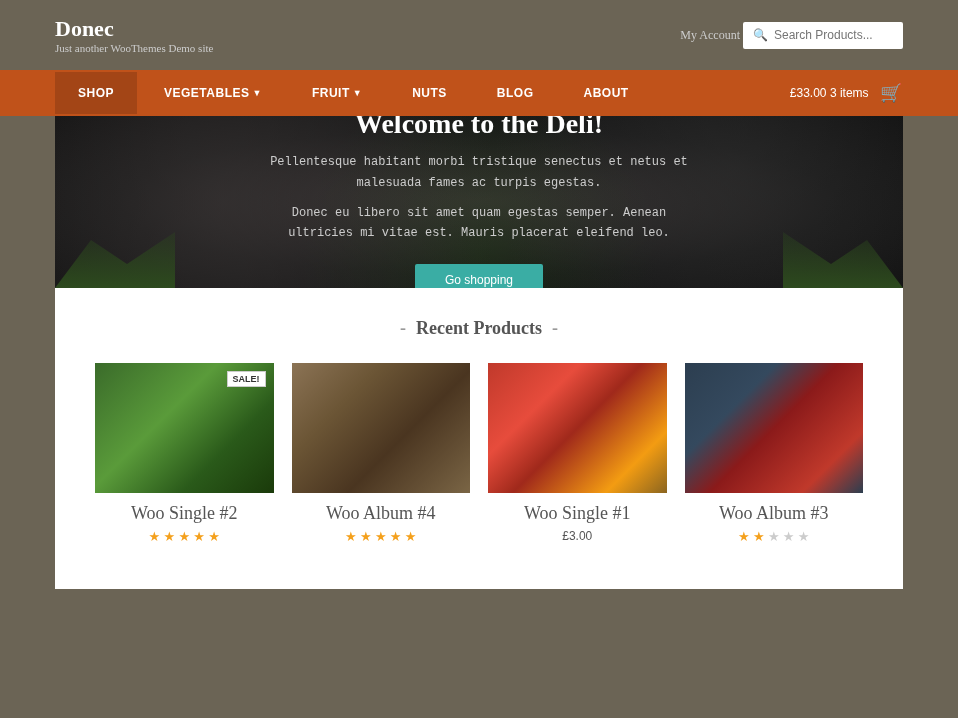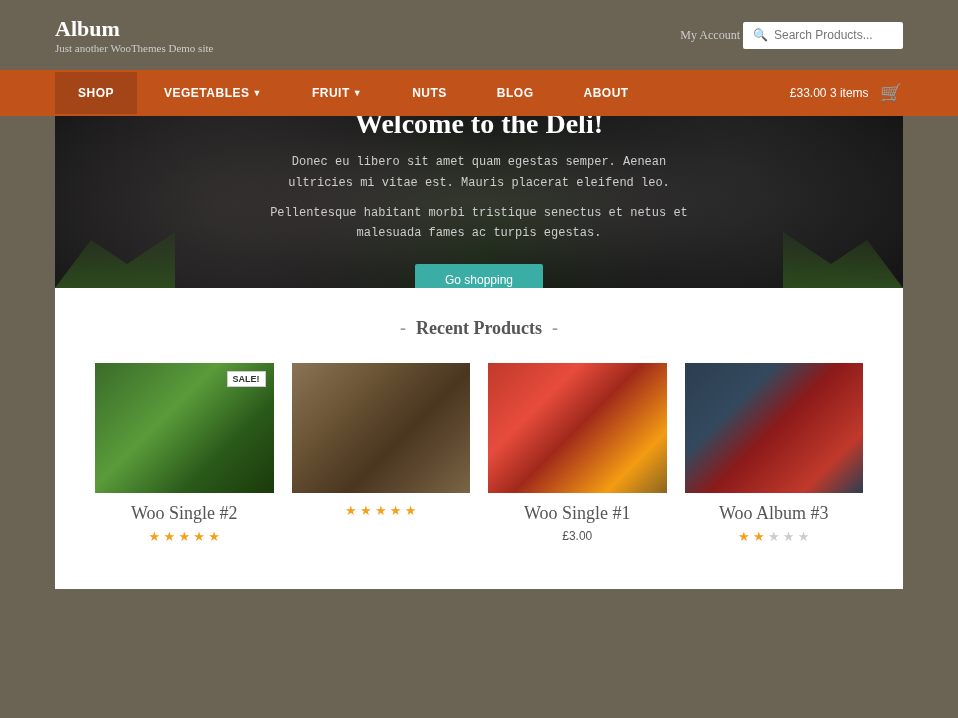--- a/index.html
+++ b/index.html
@@ -276,21 +276,21 @@
       font-size: 12px;
       color: #555;
       font-family: Arial, sans-serif;
     }
   </style>
 </head>
 <body>
 
 <header class="site-header">
   <div class="site-branding">
-    <div class="site-title">Album</div>
+    <div class="site-title">Donec</div>
     <div class="site-tagline">Just another WooThemes Demo site</div>
   </div>
   <div class="header-right">
     <a class="my-account-link">My Account</a>
     <div class="search-bar">
       <span class="search-icon-wrap">🔍</span>
       <input class="search-input" type="text" placeholder="Search Products..." style="">
     </div>
   </div>
 </header>
@@ -313,24 +313,24 @@
   </div>
 </nav>
 
 <div class="main-wrapper">
 
   <div class="hero-banner">
     <div class="hero-bokeh"></div>
     <div class="hero-plants-left"></div>
     <div class="hero-plants-right"></div>
     <h1 class="hero-title">Welcome to the Deli!</h1>
+    <p class="hero-text">Pellentesque habitant morbi tristique senectus et netus et malesuada fames
+ac turpis egestas.</p>
     <p class="hero-text">Donec eu libero sit amet quam egestas semper. Aenean ultricies mi vitae est.
 Mauris placerat eleifend leo.</p>
-    <p class="hero-text">Pellentesque habitant morbi tristique senectus et netus et malesuada fames
-ac turpis egestas.</p>
     <button class="hero-btn">Go shopping</button>
   </div>
 
   <div class="recent-products-section">
     <h2 class="section-title">
       <span>Recent Products</span>
     </h2>
     <div class="products-grid">
 
       <div class="product-card">
@@ -345,20 +345,21 @@
           <span>★</span>
           <span>★</span>
           <span>★</span>
         </div>
       </div>
 
       <div class="product-card">
         <div class="product-img-wrap">
           <div class="product-img img-roots"></div>
         </div>
+        <div class="product-name">Woo Album #4</div>
         <div class="product-stars">
           <span>★</span>
           <span>★</span>
           <span>★</span>
           <span>★</span>
           <span>★</span>
         </div>
       </div>
 
       <div class="product-card">

